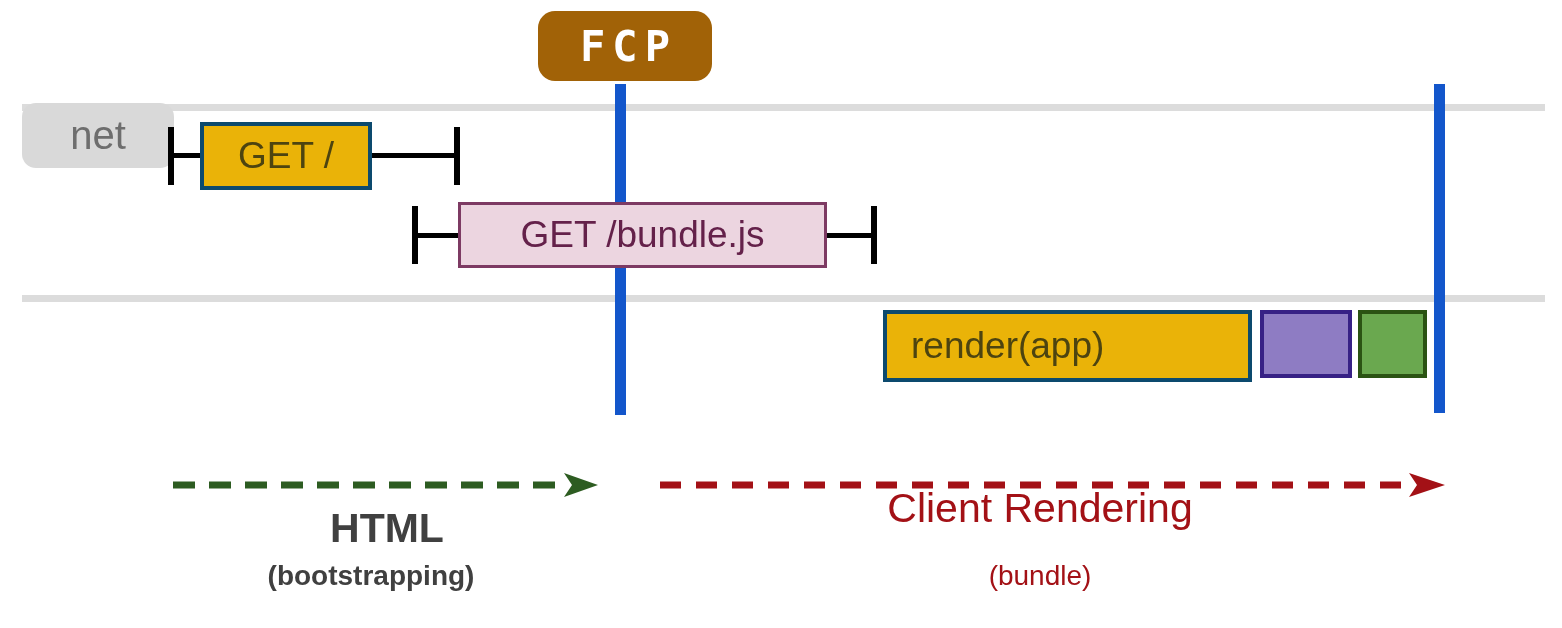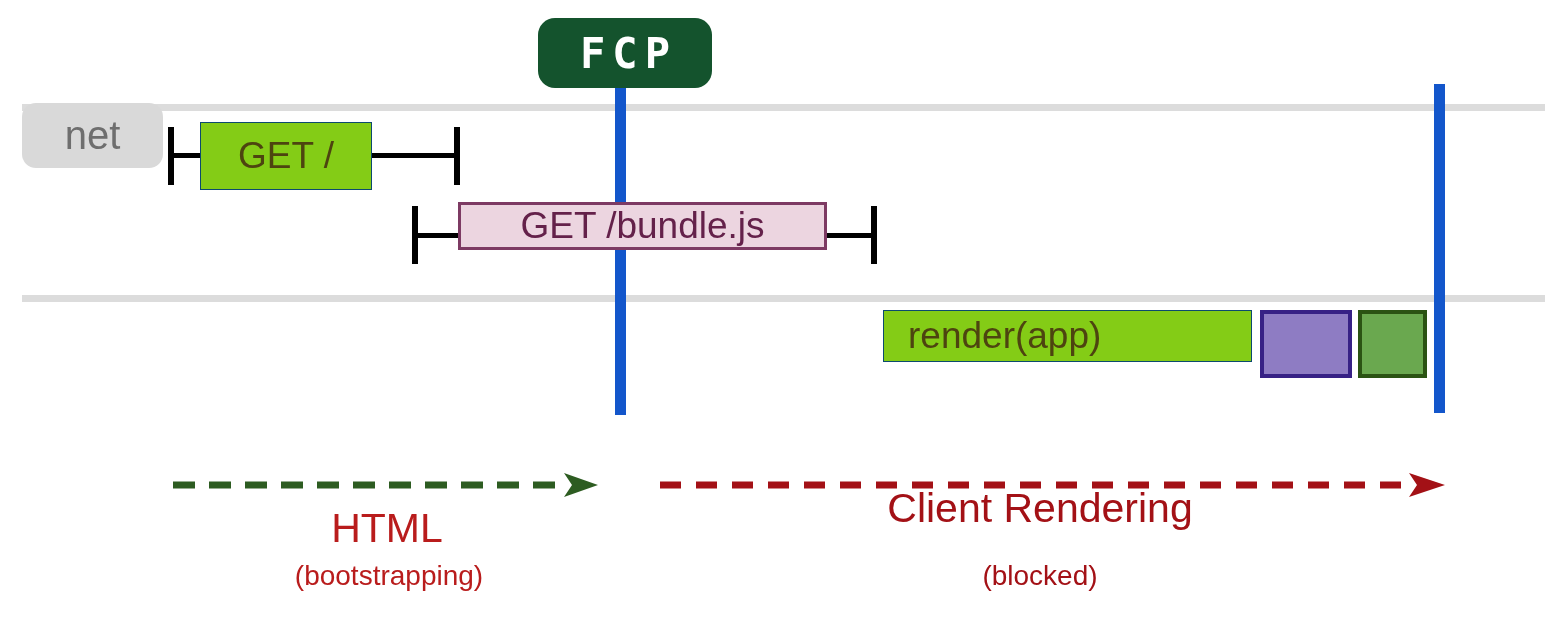--- a/index.html
+++ b/index.html
@@ -27,37 +27,37 @@
     position: absolute;
     background: #d9d9d9;
     color: #6e6e6e;
     font-size: 40px;
     display: flex;
     align-items: center;
     justify-content: center;
     border-radius: 14px;
     z-index: 2;
   }
-  .lane-label.net { left: 22px; top: 103px; width: 141px; height: 65px; }
+  .lane-label.net { left: 22px; top: 103px; width: 152px; height: 65px; }
   .lane-label.js  { left: 22px; top: 294px; width: 115px; height: 63px; }
   
   .marker-line {
     position: absolute;
     width: 11px;
     background: #1356cb;
     z-index: 3;
   }
   .marker-line.fcp { left: 615px; top: 84px; height: 331px; }
   .marker-line.tti { left: 1434px; top: 84px; height: 329px; }
   
   .badge {
     position: absolute;
-    top: 18px;
+    top: 11px;
     height: 70px;
-    background: #14532d;
+    background: #a16207;
     color: #ffffff;
     border-radius: 17px;
     font-family: "DejaVu Sans Mono", monospace;
     font-weight: bold;
     font-size: 42px;
     letter-spacing: 7px;
     display: flex;
     align-items: center;
     justify-content: center;
     padding-left: 7px; 
@@ -90,33 +90,33 @@
   .bar {
     position: absolute;
     box-sizing: border-box;
     display: flex;
     align-items: center;
     justify-content: center;
     font-size: 37px;
     z-index: 4;
   }
   .bar.yellow {
-    background: #84cc16;
-    border: 1px solid #0c4a6e;
+    background: #eab308;
+    border: 4px solid #0c4a6e;
     color: #4d4410;
   }
   .bar.get-root   { left: 200px; top: 122px; width: 172px; height: 68px; }
   .bar.get-bundle {
-    left: 458px; top: 202px; width: 369px; height: 48px;
+    left: 458px; top: 202px; width: 369px; height: 66px;
     background: #ecd5e0;
     border: 3px solid #7d3a63;
     color: #64214a;
   }
   .bar.render-app {
-    left: 883px; top: 310px; width: 369px; height: 52px;
+    left: 883px; top: 310px; width: 369px; height: 72px;
     justify-content: flex-start;
     padding-left: 24px;
     text-align: center;
   }
   .bar.purple {
     left: 1260px; top: 310px; width: 92px; height: 68px;
     background: #8e7cc3;
     border: 4px solid #372185;
   }
   .bar.green {
@@ -136,24 +136,24 @@
     line-height: 1.0;
     z-index: 2;
   }
   .phase-sub {
     position: absolute;
     text-align: center;
     font-size: 28px;
     line-height: 1.0;
     z-index: 2;
   }
-  .green-text { color: #b91c1c; }
+  .green-text { color: #404040; font-weight: bold; }
   .red-text   { color: #a31116; }
   .phase-title.html { left: 187px; top: 508px; width: 400px; }
-  .phase-sub.html   { left: 189px; top: 562px; width: 400px; text-align: center; }
+  .phase-sub.html   { left: 171px; top: 562px; width: 400px; text-align: center; }
   .phase-title.client { left: 790px; top: 488px; width: 500px; }
   .phase-sub.client   { left: 790px; top: 562px; width: 500px; }
 </style>
 </head>
 <body>
 
 <div class="diagram">
 
   <div class="lane-line net"></div>
   <div class="lane-line js"></div>
@@ -189,15 +189,15 @@
   <div class="phase-arrow client">
     <svg width="800" height="30" viewBox="0 0 800 30">
       <line x1="5" y1="15" x2="758" y2="15" stroke="#a31116" stroke-width="7" stroke-dasharray="21 15"></line>
       <polygon points="754,3 790,15 754,27 762,15" fill="#a31116"></polygon>
     </svg>
   </div>
 
   <div class="phase-title html green-text">HTML</div>
   <div class="phase-sub html green-text">(bootstrapping)</div>
   <div class="phase-title client red-text">Client Rendering</div>
-  <div class="phase-sub client red-text">(blocked)</div>
+  <div class="phase-sub client red-text">(bundle)</div>
 
 </div>
 
 </body></html>

